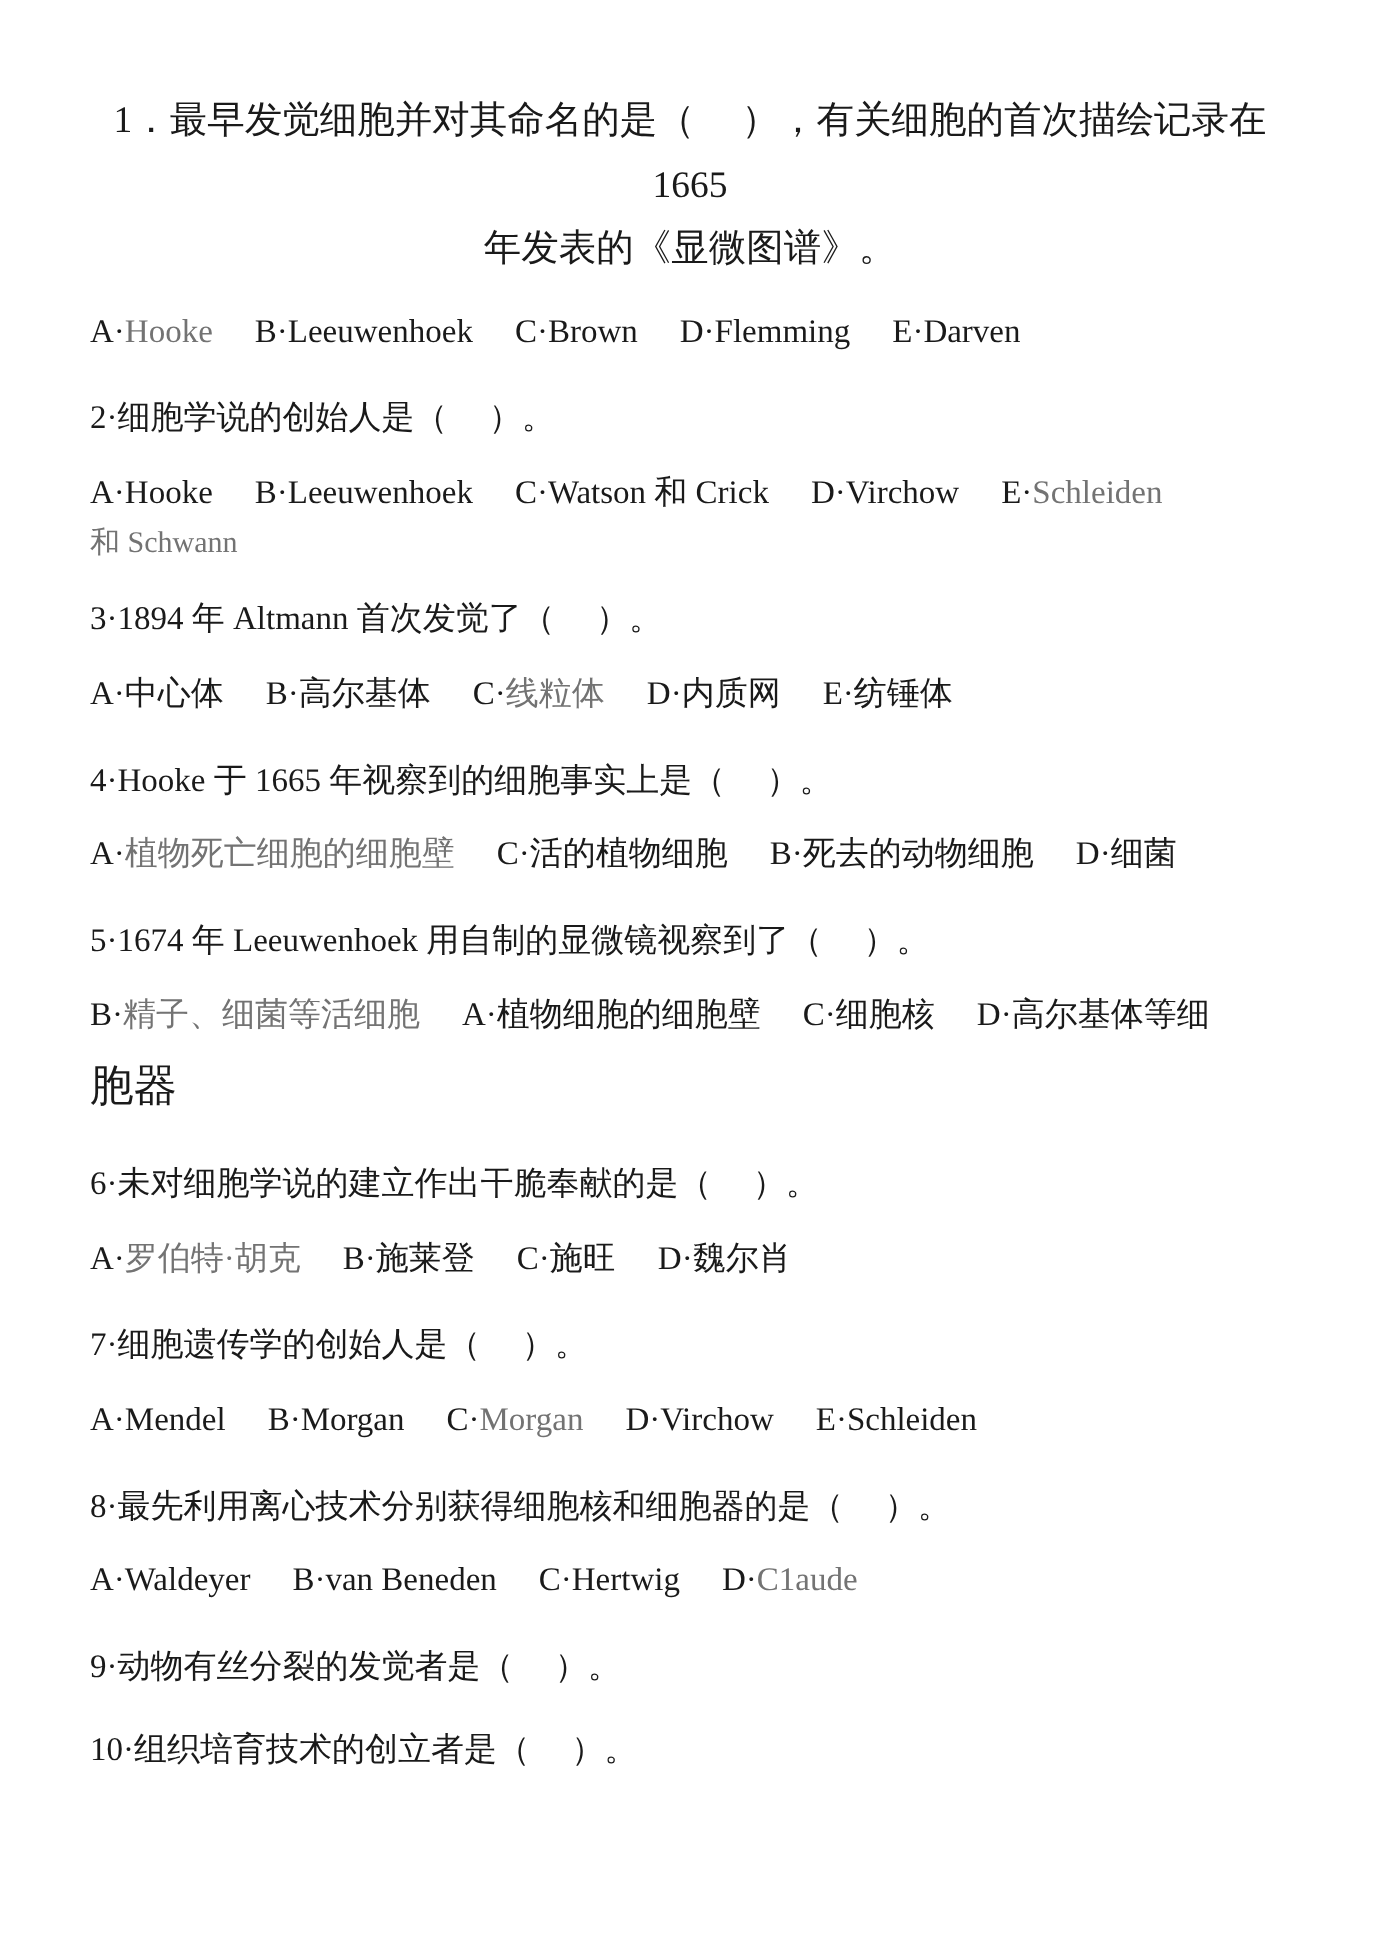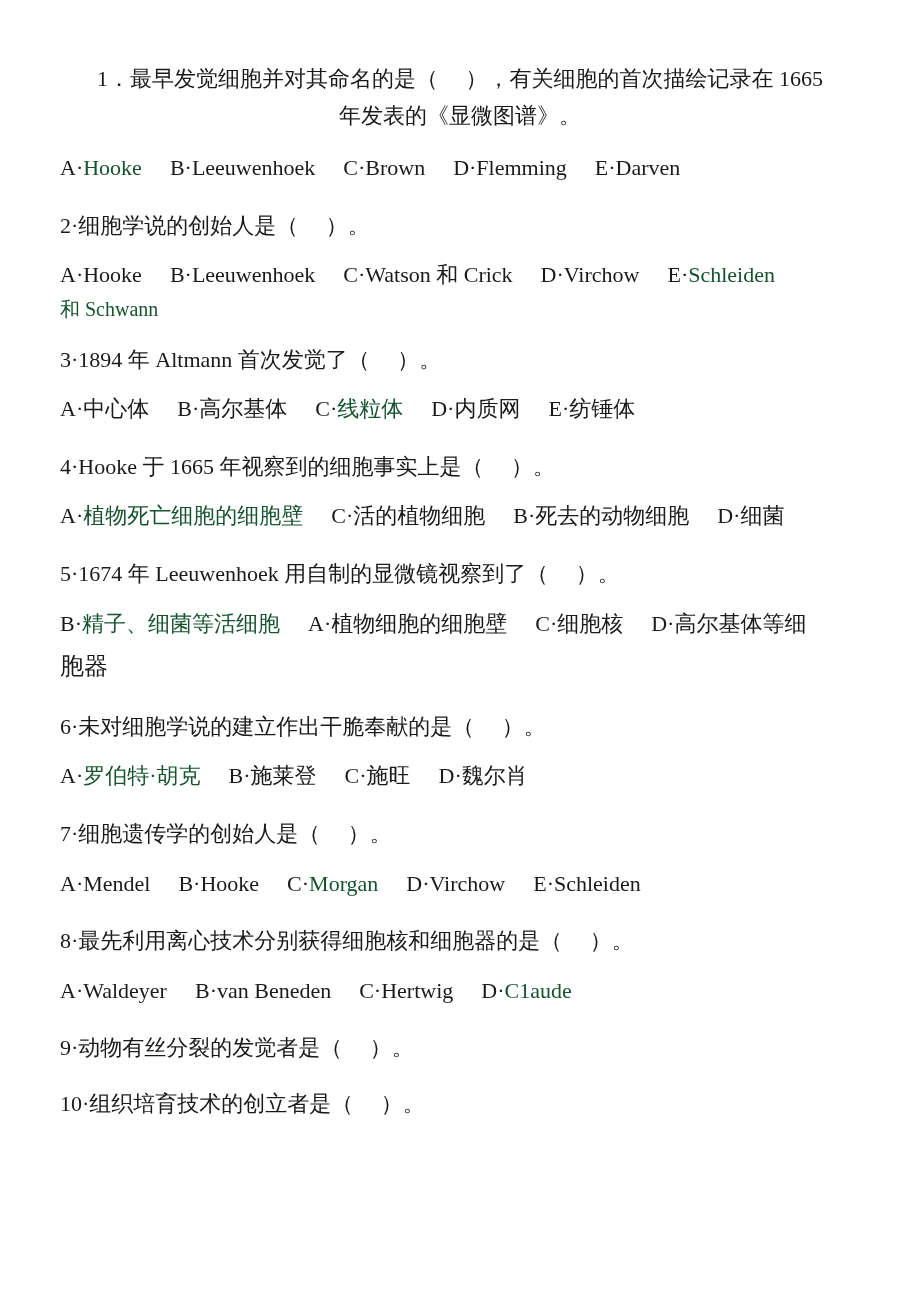--- a/index.html
+++ b/index.html
@@ -19,26 +19,26 @@
     .question-block {
       margin-bottom: 18px;
     }
     .question-text {
       line-height: 1.7;
       margin-bottom: 10px;
       font-size: 22px;
     }
     .question-title {
       text-align: center;
-      font-size: 22px;
+      font-size: 25px;
       line-height: 1.7;
       margin-bottom: 12px;
     }
     .red {
-      color: #14532d;
+      color: #737373;
       font-family: Liberation Serif, serif;
     }
     p {
       line-height: 1.8;
       font-size: 22px;
     }
     .options-wrap {
       display: flex;
       flex-wrap: wrap;
       gap: 0;
@@ -103,40 +103,40 @@
 </div>
 
 <div class="question-block">
   <p class="question-text">5·1674 年 Leeuwenhoek 用自制的显微镜视察到了（&nbsp;&nbsp;&nbsp;&nbsp;&nbsp;）。</p>
   <div class="options-wrap">
     <span class="opt-item">B·<span class="red">精子、细菌等活细胞</span></span>
     <span class="opt-item">A·植物细胞的细胞壁</span>
     <span class="opt-item">C·细胞核</span>
     <span class="opt-item">D·高尔基体等细</span>
   </div>
-  <div style="font-size:24px;line-height:1.9;">
+  <div style="font-size:29px;line-height:1.9;">
     胞器
   </div>
 </div>
 
 <div class="question-block">
   <p class="question-text">6·未对细胞学说的建立作出干脆奉献的是（&nbsp;&nbsp;&nbsp;&nbsp;&nbsp;）。</p>
   <div class="options-wrap">
     <span class="opt-item">A·<span class="red">罗伯特·胡克</span></span>
     <span class="opt-item">B·施莱登</span>
     <span class="opt-item">C·施旺</span>
     <span class="opt-item">D·魏尔肖</span>
   </div>
 </div>
 
 <div class="question-block">
   <p class="question-text">7·细胞遗传学的创始人是（&nbsp;&nbsp;&nbsp;&nbsp;&nbsp;）。</p>
   <div class="options-wrap">
     <span class="opt-item">A·Mendel</span>
-    <span class="opt-item">B·Hooke</span>
+    <span class="opt-item">B·Morgan</span>
     <span class="opt-item">C·<span class="red">Morgan</span></span>
     <span class="opt-item">D·Virchow</span>
     <span class="opt-item">E·Schleiden</span>
   </div>
 </div>
 
 <div class="question-block">
   <p class="question-text">8·最先利用离心技术分别获得细胞核和细胞器的是（&nbsp;&nbsp;&nbsp;&nbsp;&nbsp;）。</p>
   <div class="options-wrap">
     <span class="opt-item">A·Waldeyer</span>

